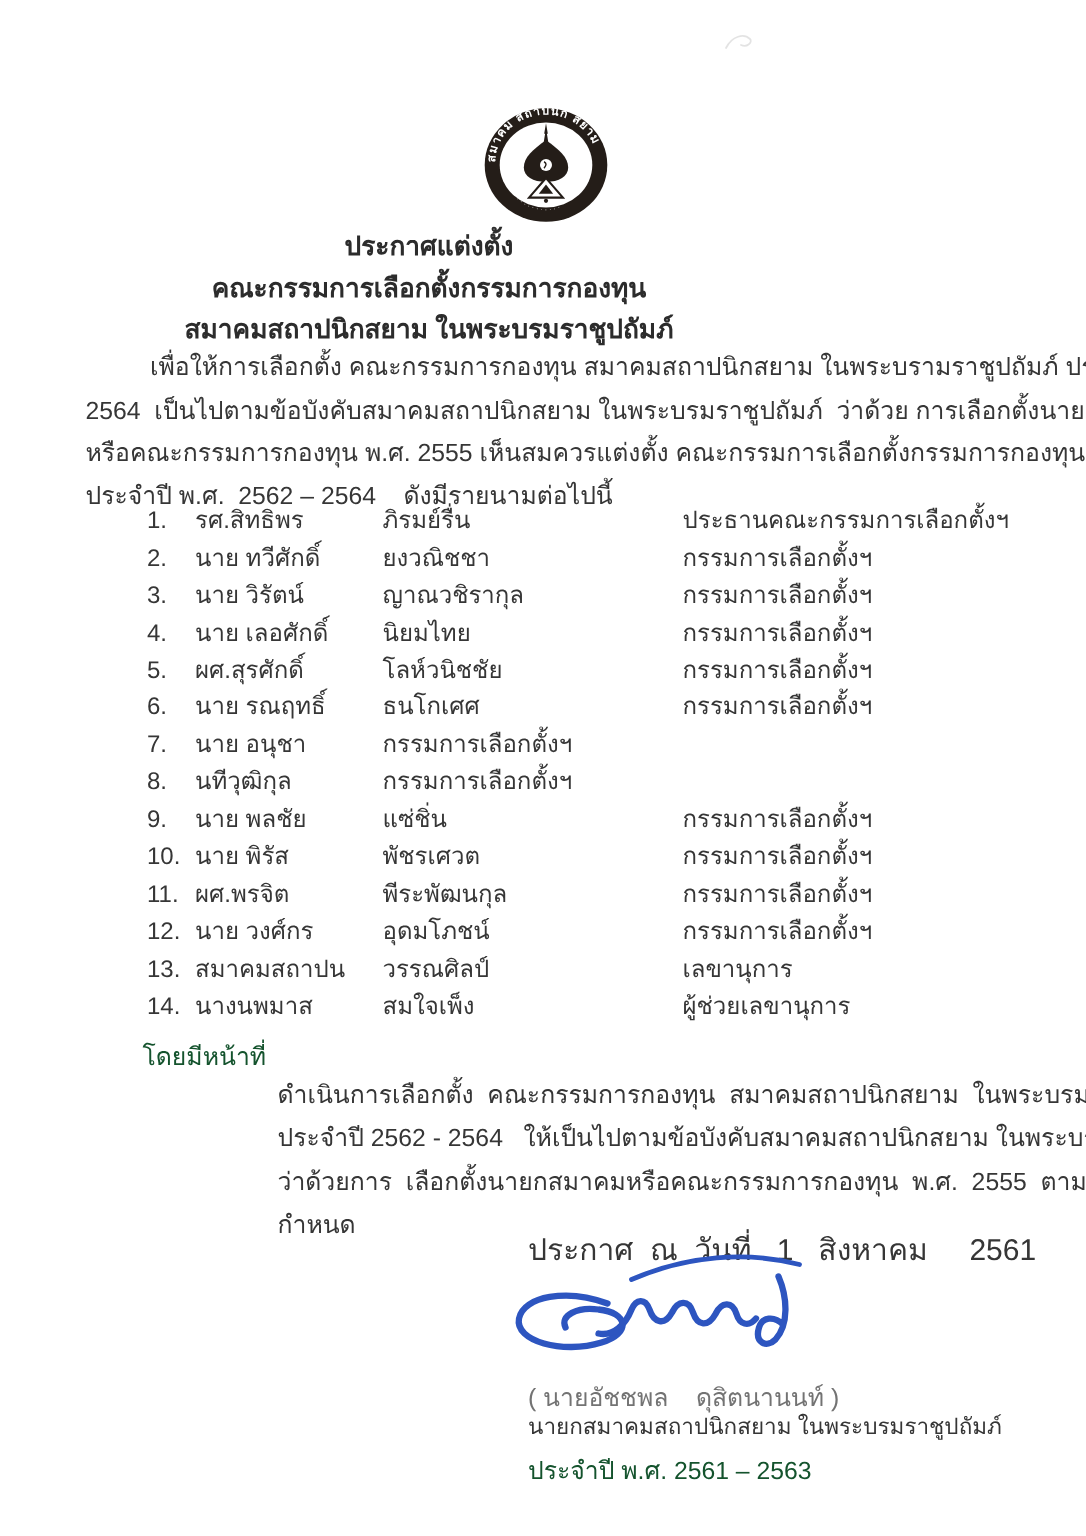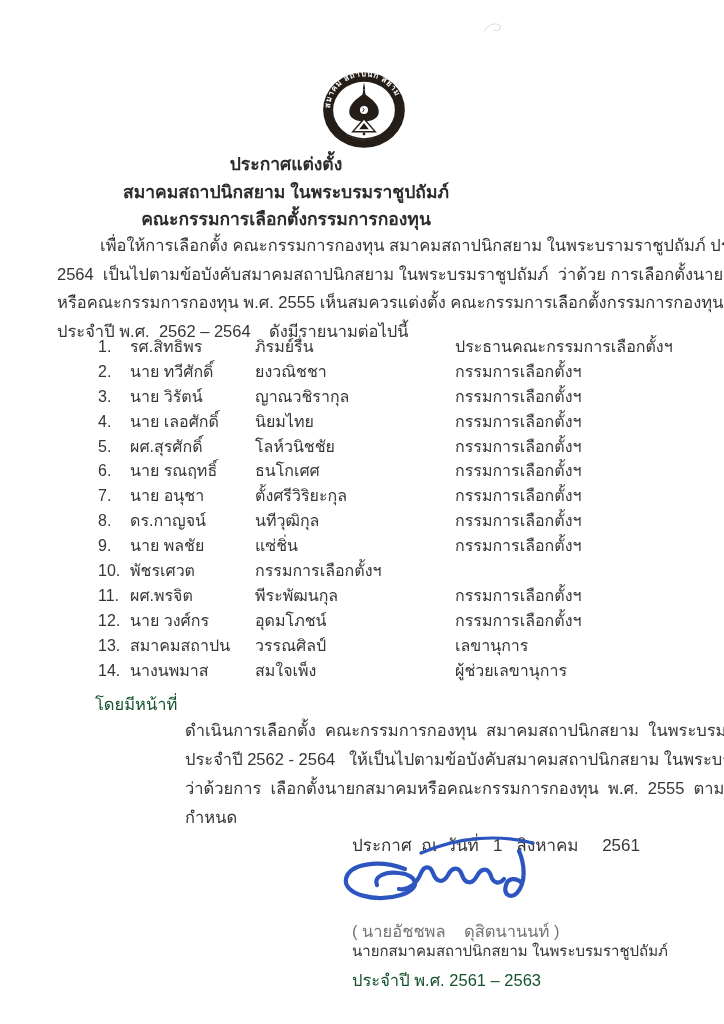--- a/index.html
+++ b/index.html
@@ -24,21 +24,21 @@
   .intro .line.indent{padding-left:43px;}
   
   .committee{position:absolute;left:98px;top:334px;width:572px;}
   .row{display:grid;grid-template-columns:32px 125px 200px 1fr;height:24.9px;align-items:baseline;}
   .row span{font-size:16px;color:#363636;white-space:pre;overflow:visible;}
   
   .duty-heading{position:absolute;left:95px;top:691px;font-size:16.5px;color:#14532d;}
   .duty{position:absolute;left:185px;top:716px;width:486px;}
   .duty .line{font-size:16.5px;line-height:29px;white-space:pre;color:#363636;}
   
-  .date-line{position:absolute;left:352px;top:817px;font-size:17px;color:#363636;white-space:pre;margin-top:14px;}
+  .date-line{position:absolute;left:352px;top:817px;font-size:20px;color:#363636;white-space:pre;}
   .signature{position:absolute;left:333px;top:831px;width:240px;height:86px;}
   .signer-name{position:absolute;left:352px;top:918px;font-size:16.5px;color:#737373;white-space:pre;}
   .signer-title{position:absolute;left:352px;top:939px;font-size:15px;color:#363636;white-space:pre;}
   .signer-term{position:absolute;left:352px;top:967px;font-size:16.5px;color:#14532d;white-space:pre;}
 </style>
 </head>
 <body>
 
 <div class="page">
 
@@ -70,22 +70,22 @@
   </div>
 
   <div class="pencil-mark">
     <svg viewBox="0 0 28 24" width="28" height="24">
       <path d="M6,14 C 10,6 18,4 22,8 C 24,10 20,14 16,12" stroke="#c3c3c3" stroke-width="1.2" fill="none" stroke-linecap="round"></path>
     </svg>
   </div>
 
   <div class="title-block">
     <div class="title-line">ประกาศแต่งตั้ง</div>
+    <div class="title-line">คณะกรรมการเลือกตั้งกรรมการกองทุน</div>
     <div class="title-line">สมาคมสถาปนิกสยาม ในพระบรมราชูปถัมภ์</div>
-    <div class="title-line">คณะกรรมการเลือกตั้งกรรมการกองทุน</div>
   </div>
 
   <div class="intro">
     <div class="line indent">เพื่อให้การเลือกตั้ง คณะกรรมการกองทุน สมาคมสถาปนิกสยาม ในพระบรามราชูปถัมภ์ ประจำปี 2562 –</div>
     <div class="line">2564  เป็นไปตามข้อบังคับสมาคมสถาปนิกสยาม ในพระบรมราชูปถัมภ์  ว่าด้วย การเลือกตั้งนายกสมาคม</div>
     <div class="line">หรือคณะกรรมการกองทุน พ.ศ. 2555 เห็นสมควรแต่งตั้ง คณะกรรมการเลือกตั้งกรรมการกองทุน</div>
     <div class="line">ประจำปี พ.ศ.  2562 – 2564    ดังมีรายนามต่อไปนี้</div>
   </div>
 
   <div class="committee">
@@ -121,37 +121,36 @@
     </div>
     <div class="row">
       <span>6.</span>
         <span>นาย รณฤทธิ์</span>
         <span>ธนโกเศศ</span>
         <span>กรรมการเลือกตั้งฯ</span>
     </div>
     <div class="row">
       <span>7.</span>
         <span>นาย อนุชา</span>
-        <span>ตั้งศรีวิริยะกุล</span>
         <span>กรรมการเลือกตั้งฯ</span>
     </div>
     <div class="row">
       <span>8.</span>
-        <span>ดร.กาญจน์</span>
         <span>นทีวุฒิกุล</span>
         <span>กรรมการเลือกตั้งฯ</span>
     </div>
     <div class="row">
       <span>9.</span>
         <span>นาย พลชัย</span>
         <span>แซ่ชิ่น</span>
         <span>กรรมการเลือกตั้งฯ</span>
     </div>
     <div class="row">
       <span>10.</span>
+        <span>นาย พิรัส</span>
         <span>พัชรเศวต</span>
         <span>กรรมการเลือกตั้งฯ</span>
     </div>
     <div class="row">
       <span>11.</span>
         <span>ผศ.พรจิต</span>
         <span>พีระพัฒนกุล</span>
         <span>กรรมการเลือกตั้งฯ</span>
     </div>
     <div class="row">

